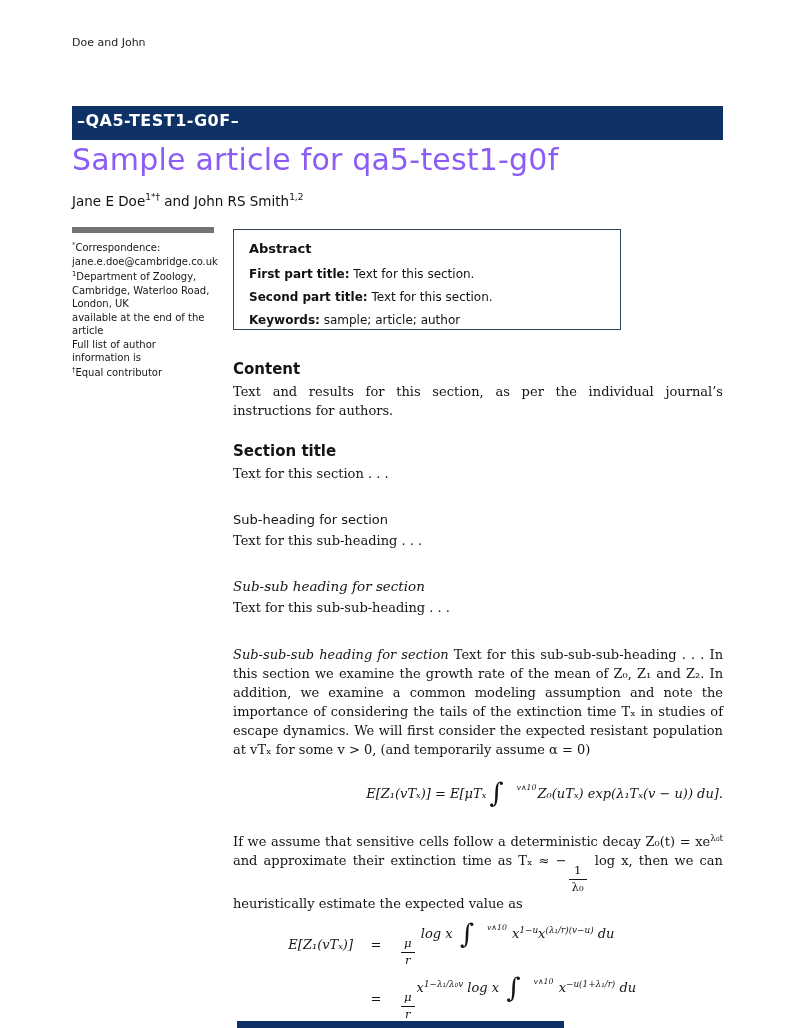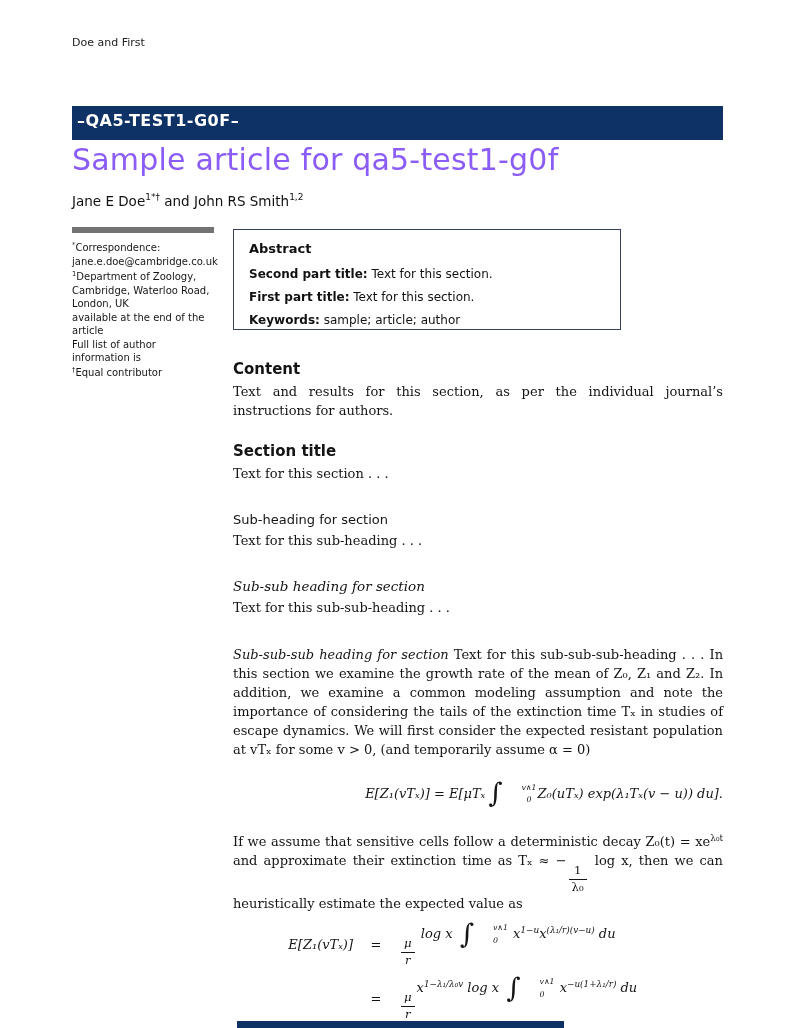--- a/index.html
+++ b/index.html
@@ -59,32 +59,32 @@
   .eq-rel{width:46px;text-align:center;flex:0 0 auto;font-style:normal;}
   .eq-rhs{flex:0 0 auto;white-space:nowrap;}
   .eq-tag{margin-left:auto;font-style:normal;}
   sup{font-size:0.68em;}
   .frac{display:inline-flex;flex-direction:column;vertical-align:-0.75em;
     text-align:center;margin:0 2px;font-size:0.9em;line-height:1.15;}
   .fnum{display:block;padding:0 3px 1px 3px;border-bottom:1px solid #141414;}
   .fden{display:block;padding:1px 3px 0 3px;}
   .int{display:inline-flex;align-items:center;margin:0 1px 0 3px;vertical-align:-0.35em;}
   .isym{font-size:2.1em;font-style:normal;line-height:0.85;}
-  .ilim{display:inline-flex;flex-direction:column;justify-content:space-between;
-    height:2.6em;font-size:0.6em;line-height:1;margin-left:19px;transform:translateY(1px);}
+  .ilim{display:inline-flex;flex-direction:row;justify-content:space-between;
+    height:2.6em;font-size:0.6em;line-height:1;margin-left:13px;transform:translateY(1px);}
   .isup{display:block;}
   .isub{display:block;}
   .bottom-bar{position:absolute;left:237px;top:1021px;width:327px;height:7px;}
 </style>
 </head>
 <body>
 
 <div class="page">
 
-  <div class="running-head">Doe and First</div>
+  <div class="running-head">Doe and John</div>
 
   <div class="banner" style="background: rgb(14, 50, 102);">–QA5-TEST1-G0F–</div>
 
   <h1 class="title">Sample article for qa5-test1-g0f</h1>
 
   <div class="authors">Jane E Doe<sup>1*†</sup> and John RS Smith<sup>1,2</sup></div>
 
   <aside class="sidebar">
     <span class="sline"><sup>*</sup>Correspondence:</span>
     <span class="sline">jane.e.doe@cambridge.co.uk</span>
@@ -92,24 +92,24 @@
     <span class="sline">Cambridge, Waterloo Road,</span>
     <span class="sline">London, UK</span>
     <span class="sline">available at the end of the article</span>
     <span class="sline">Full list of author information is</span>
     <span class="sline"><sup>†</sup>Equal contributor</span>
   </aside>
 
   <div class="abstract-box" style="border-color: rgb(50, 65, 92);">
     <div class="abstract-heading">Abstract</div>
     <div class="abstract-line">
-      <span class="ab-label">Second part title:</span><span> Text for this section.</span>
+      <span class="ab-label">First part title:</span><span> Text for this section.</span>
     </div>
     <div class="abstract-line">
-      <span class="ab-label">First part title:</span><span> Text for this section.</span>
+      <span class="ab-label">Second part title:</span><span> Text for this section.</span>
     </div>
     <div class="abstract-line">
       <span class="ab-label">Keywords:</span><span> sample; article; author</span>
     </div>
   </div>
 
   <div class="main">
 
     <h2 class="h-sans">Content</h2>
     <p class="p1">Text and results for this section, as per the individual journal’s instructions for authors.</p>

